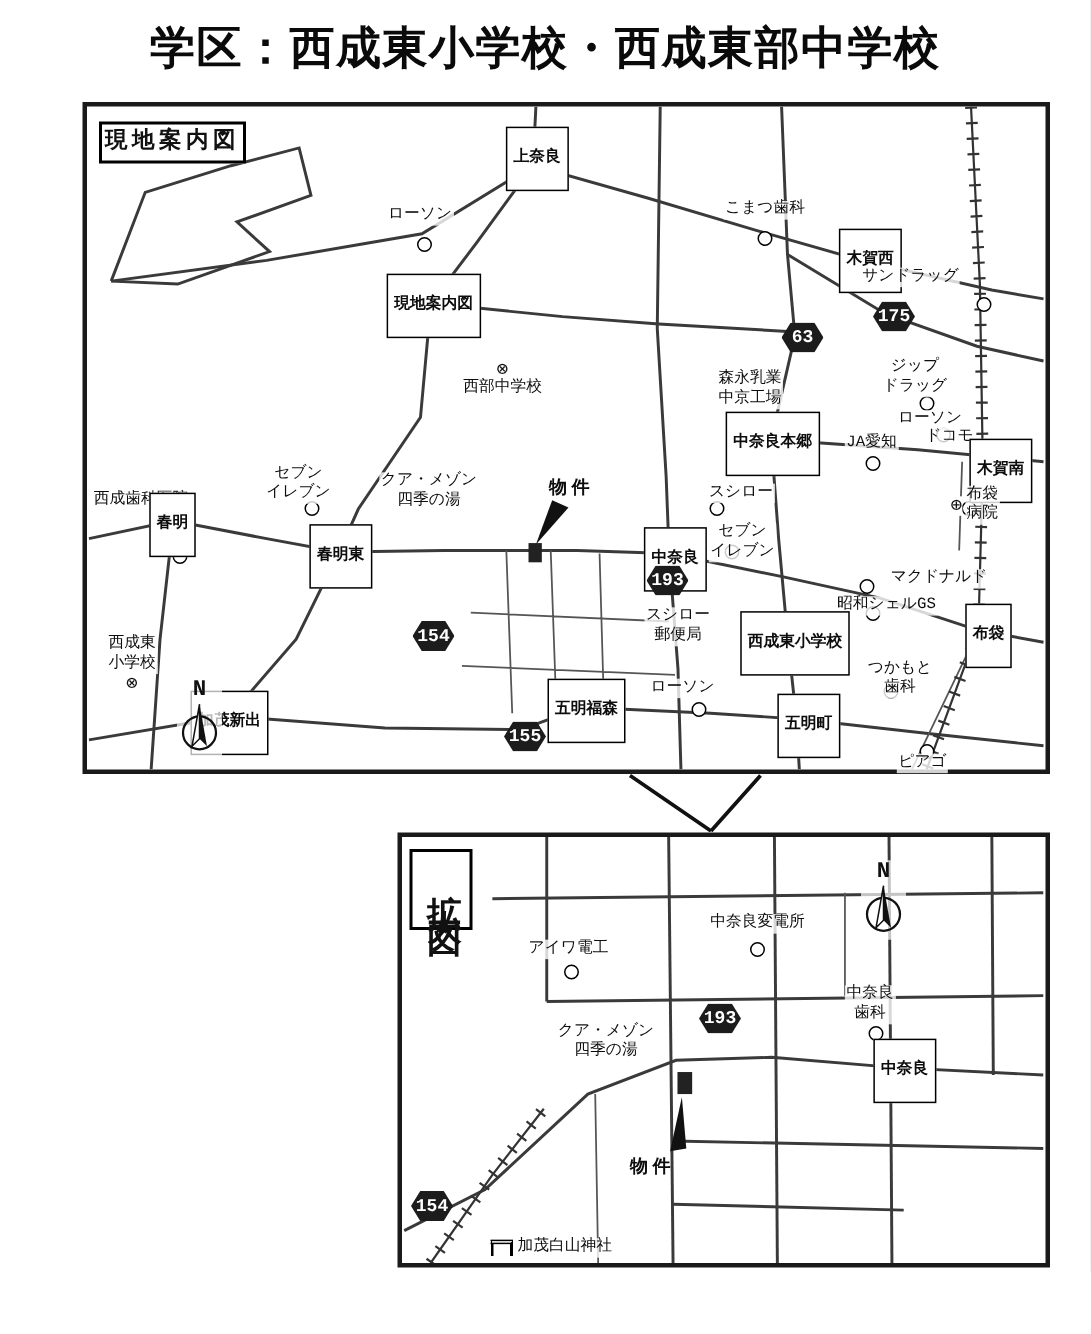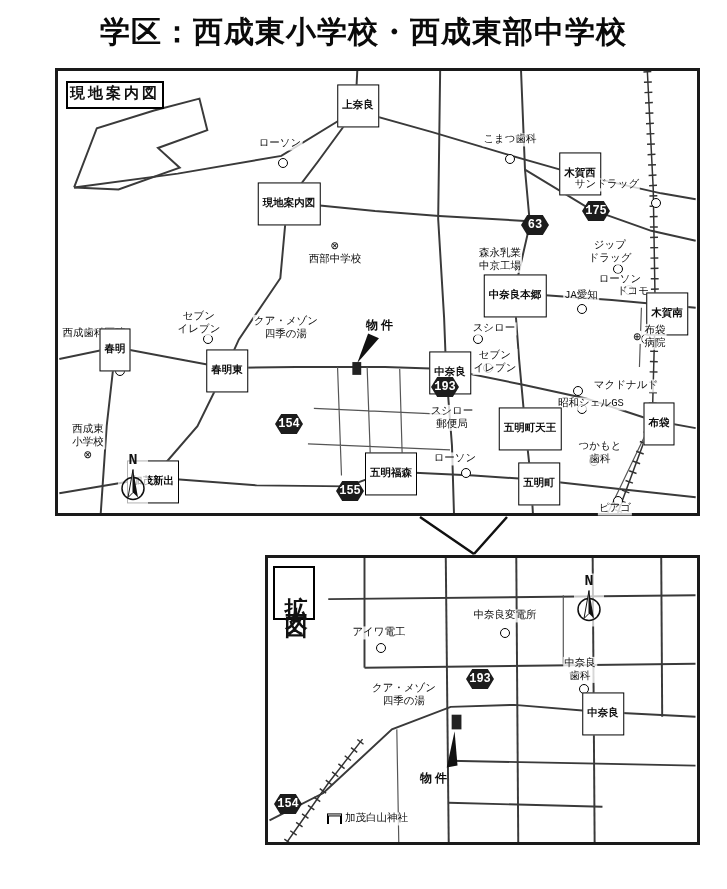--- a/index.html
+++ b/index.html
@@ -176,21 +176,21 @@
           <span class="lbl-text">昭和シェルGS</span>
         </div>
         <div class="lbl box" style="left: 601px; top: 353px;">
           <span class="lbl-text">布袋</span>
         </div>
         <div class="lbl plain" style="left: 394px; top: 347px;">
           <span class="lbl-text">スシロー
 郵便局</span>
         </div>
         <div class="lbl box" style="left: 472px; top: 358px;">
-          <span class="lbl-text">五明町天王</span>
+          <span class="lbl-text">西成東小学校</span>
         </div>
         <div class="lbl plain col" style="left: 30px; top: 372px;">
           <span class="lbl-text">西成東
 小学校</span>
           <span class="ic ic-school">⊗</span>
         </div>
         <div class="lbl plain" style="left: 542px; top: 382px;">
           <span class="lbl-text">つかもと
 歯科</span>
         </div>
@@ -285,21 +285,21 @@
         <div class="lbl plain" style="left: 136px; top: 137px;">
           <span class="lbl-text">クア・メゾン
 四季の湯</span>
         </div>
         <div class="lbl box" style="left: 335px; top: 156px;">
           <span class="lbl-text">中奈良</span>
         </div>
         <div class="lbl property" style="left: 167px; top: 221px;">
           <span class="lbl-text">物件</span>
         </div>
-        <div class="lbl plain row" style="left: 100px; top: 261px; justify-content: center;">
+        <div class="lbl plain row" style="left: 100px; top: 274px; justify-content: center;">
           <span class="ic ic-torii"></span>
           <span class="lbl-text">加茂白山神社</span>
         </div>
         <div class="shield" style="left: 212px; top: 121px;">193</div>
         <div class="shield" style="left: 20px; top: 246px;">154</div>
         <div class="dot" style="left: 237px; top: 75px;"></div>
         <div class="dot" style="left: 113px; top: 90px;"></div>
         <div class="dot" style="left: 316px; top: 131px;"></div>
       </div>
   </div>

